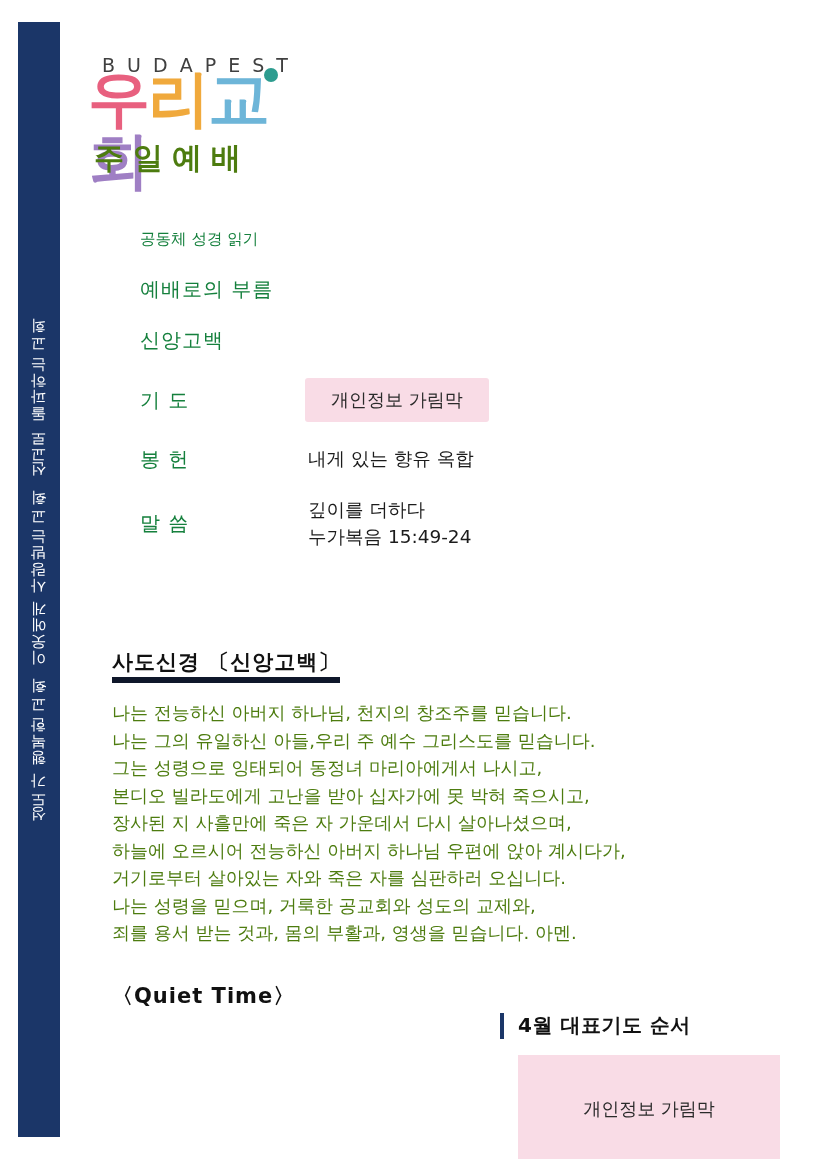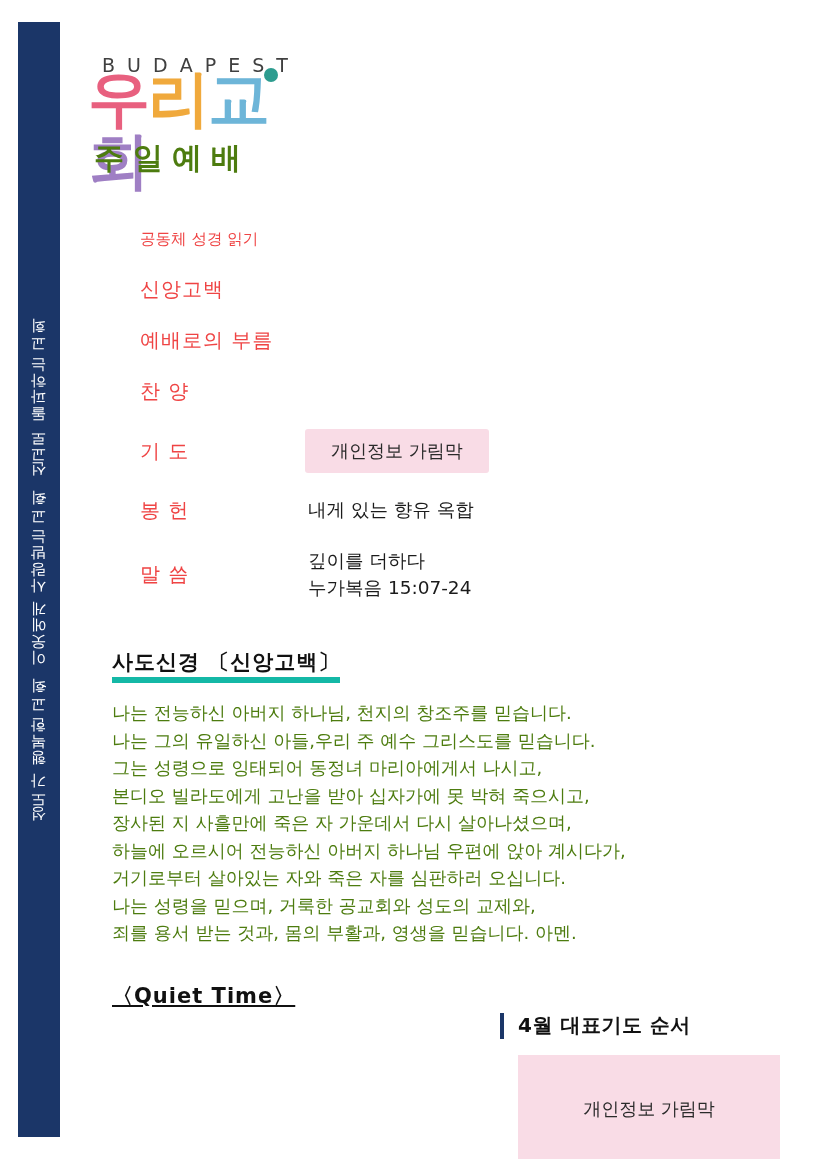--- a/index.html
+++ b/index.html
@@ -98,21 +98,21 @@
   }
   .order-row {
     display: flex;
     align-items: center;
     margin-bottom: 24px;
     min-height: 26px;
   }
   .order-label {
     width: 120px;
     font-size: 18.5px;
-    color: #ef4444;
+    color: #15803d;
     white-space: nowrap;
   }
   .order-label.sm {
     font-size: 15.5px;
   }
   .order-label.big {
     font-size: 20px;
     letter-spacing: 1px;
   }
   .order-value {
@@ -140,21 +140,21 @@
     left: 112px;
     top: 648px;
     width: 660px;
   }
   .creed-title {
     font-size: 21px;
     font-weight: bold;
     color: #111111;
     letter-spacing: 1px;
     display: inline-block;
-    border-bottom: 6px solid #14b8a6;
+    border-bottom: 6px solid #0f172a;
     padding-bottom: 1px;
     margin-bottom: 16px;
   }
   .creed-body {
     font-size: 18px;
     color: #4d7c0f;
     line-height: 1.53;
   }
 
   
@@ -163,21 +163,20 @@
     left: 112px;
     top: 982px;
     width: 370px;
   }
   .qt-title {
     font-size: 21px;
     font-weight: bold;
     color: #111111;
     letter-spacing: 1px;
     margin-bottom: 14px;
-    text-decoration: underline;
   }
   .qt-body {
     font-size: 18px;
     color: #1b1b1b;
     line-height: 1.5;
     white-space: pre-line;
     letter-spacing: 0.5px;
   }
 
   .prayer {
@@ -231,45 +230,42 @@
     <div class="logo-sub">주일예배</div>
   </div>
 
   <div class="order">
 
     <div class="order-row">
       <div class="order-label sm">공동체 성경 읽기</div>
     </div>
 
     <div class="order-row">
+      <div class="order-label big">예배로의 부름</div>
+    </div>
+
+    <div class="order-row">
       <div class="order-label big">신앙고백</div>
     </div>
 
-    <div class="order-row">
-      <div class="order-label big">예배로의 부름</div>
-    </div>
-
-    <div class="order-row">
-      <div class="order-label big">찬    양</div>
-    </div>
 
     <div class="order-row">
       <div class="order-label big">기    도</div>
       <div class="order-value offset"><span class="redact">개인정보 가림막</span></div>
     </div>
 
     <div class="order-row">
       <div class="order-label big">봉    헌</div>
       <div class="order-value">내게 있는 향유 옥합</div>
     </div>
 
     <div class="order-row">
       <div class="order-label big">말    씀</div>
       <div class="order-value">깊이를 더하다
-누가복음 15:07-24</div>
+누가복음 15:49-24</div>
     </div>
 
 
   </div>
 
   <div class="creed">
     <div class="creed-title">사도신경 〔신앙고백〕</div>
     <div class="creed-body" style="white-space: pre-line;">나는 전능하신 아버지 하나님, 천지의 창조주를 믿습니다.
 나는 그의 유일하신 아들,우리 주 예수 그리스도를 믿습니다.
 그는 성령으로 잉태되어 동정녀 마리아에게서 나시고,

